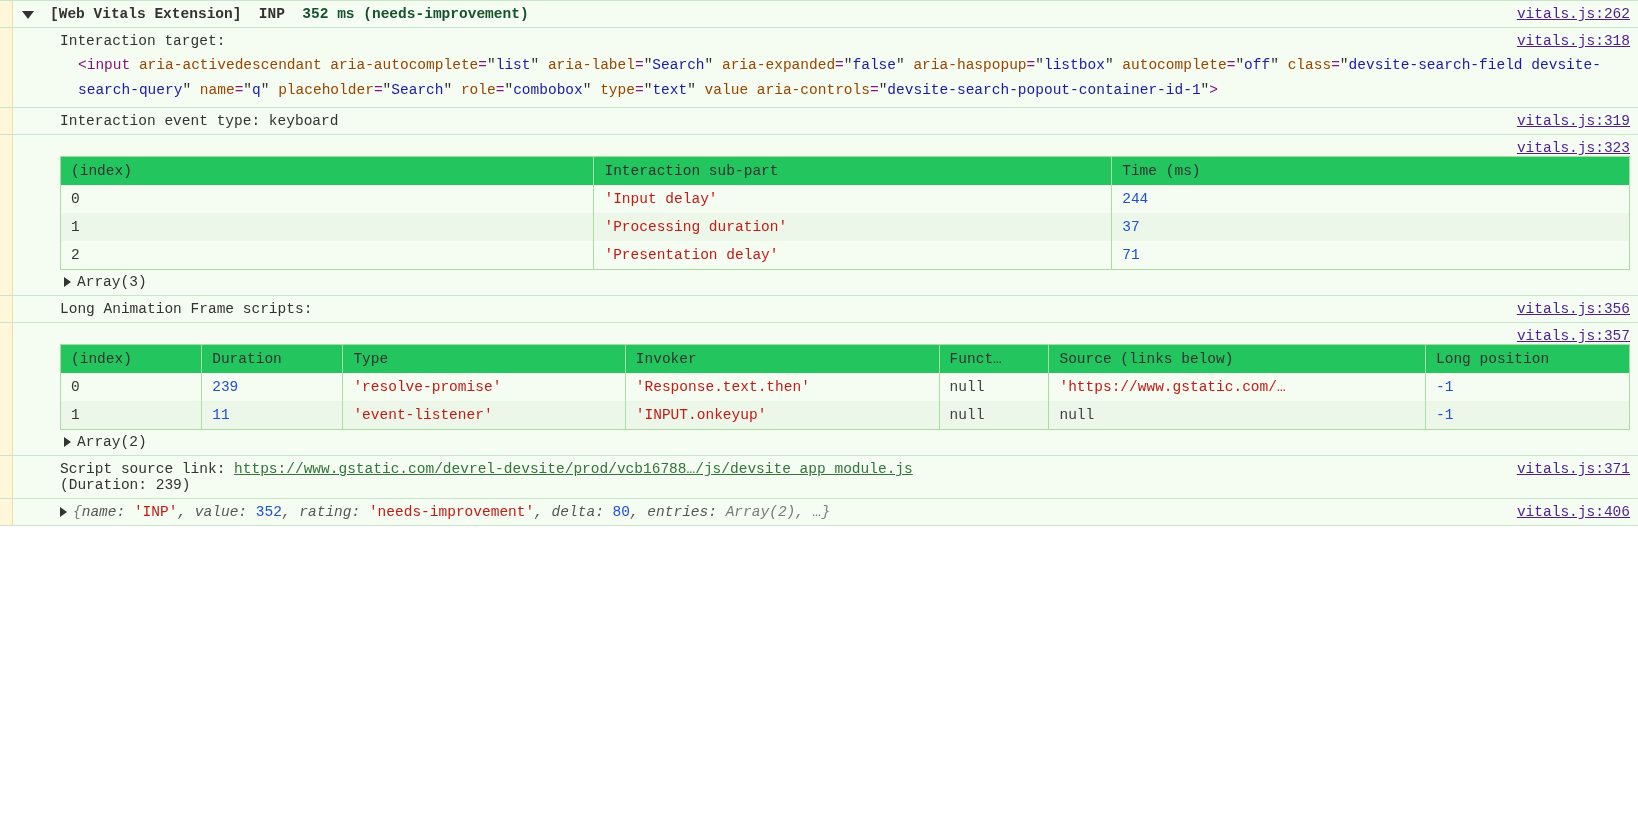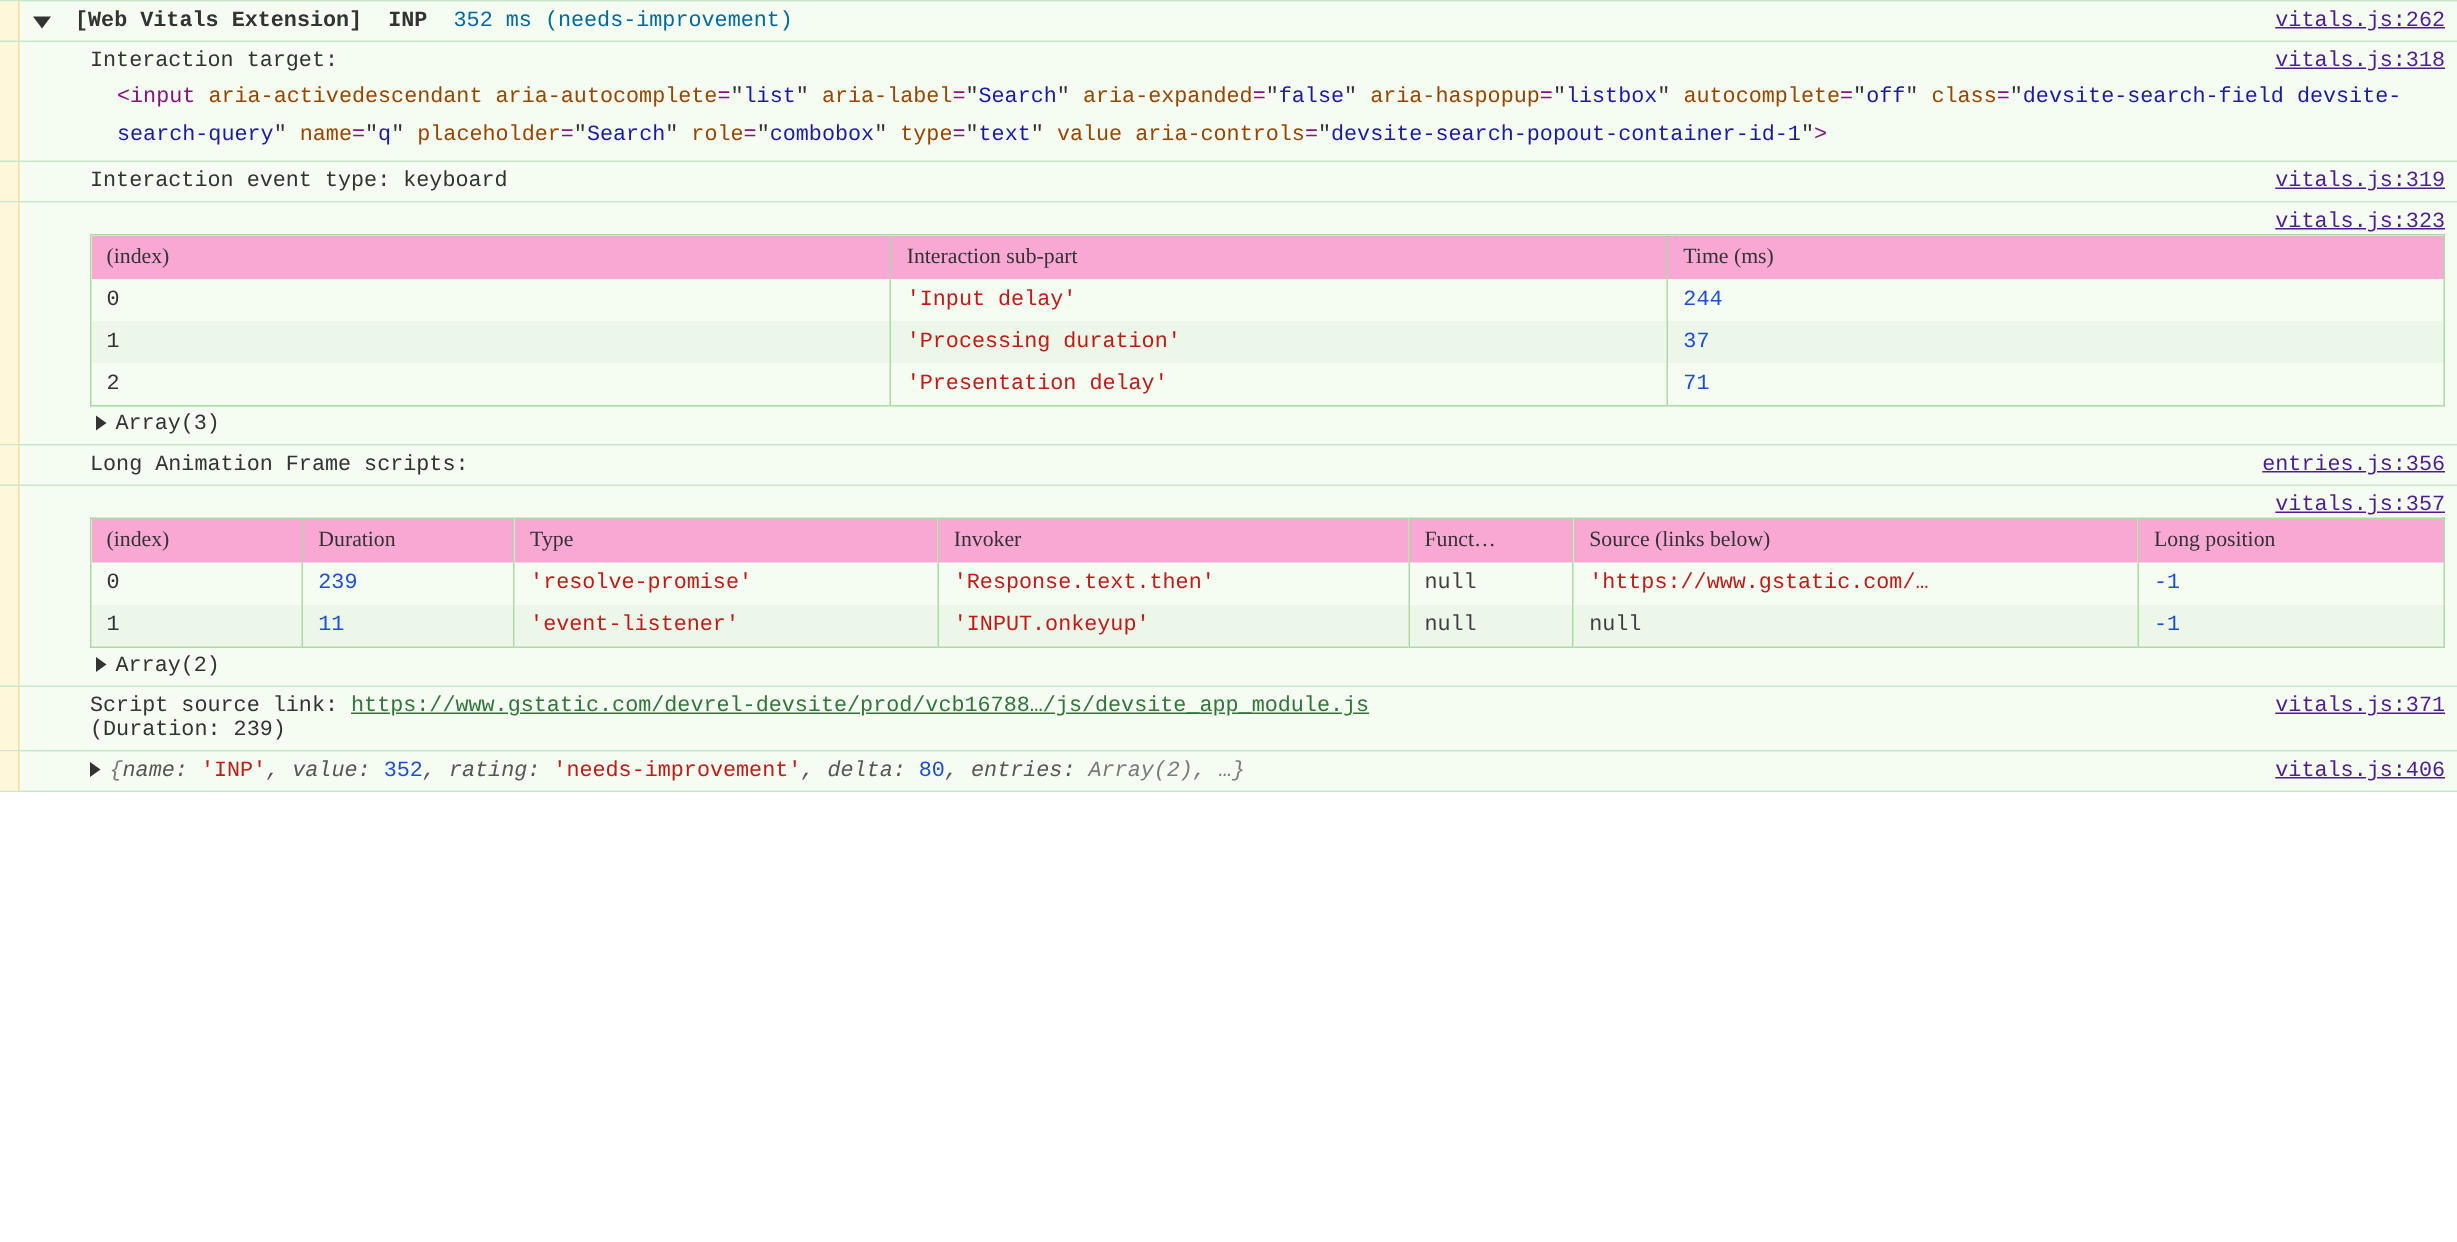--- a/index.html
+++ b/index.html
@@ -48,21 +48,21 @@
     border-left: 7px solid #333;
   }
   .src-link {
     float: right;
     color: #4c1d95;
     text-decoration: underline;
     cursor: pointer;
     margin-left: 29px;
   }
   .bold { font-weight: 700; }
-  .orange { color: #0369a1; font-weight: 400; }
+  .orange { color: #14532d; font-weight: 700; }
   
   .t-tag { color: #881280; }
   .t-attr { color: #994500; }
   .t-eq { color: #881280; }
   .t-val { color: #1a1aa6; }
   .t-gray { color: #404040; }
   .t-num { color: #1d4ed8; }
   .t-str { color: #c41a16; }
   .t-key { color: #565656; font-style: italic; }
   .t-italic-gray { font-style: italic; color: #7a7a7a; }
@@ -77,21 +77,21 @@
   table.dev th, table.dev td {
     text-align: left;
     padding: 6px 10px;
     border-left: 1px solid #a9dca2;
     font-weight: normal;
     white-space: nowrap;
     overflow: hidden;
     text-overflow: ellipsis;
   }
   table.dev th:first-child, table.dev td:first-child { border-left: none; }
-  table.dev thead th { background: #f9a8d4; font-family: Liberation Serif, serif; }
+  table.dev thead th { background: #22c55e; }
   table.dev tbody tr:nth-child(even) td { background: #edf7e9; }
   .array-expand {
     margin-top: 4px;
     padding-left: 4px;
     cursor: pointer;
   }
   .array-expand .tri-right { position: relative; top: 1px; margin-right: 6px; }
   a.script-url { color: #31753b; text-decoration: underline; }
   .ellip { max-width: 320px; }
 </style>
@@ -151,21 +151,21 @@
             <td class="t-num">71</td>
           </tr>
         </tbody>
     </table>
     <div class="array-expand">
       <span class="disclosure tri-right" style="position:relative; display:inline-block;"></span><span>Array(3)</span>
     </div>
   </div>
 
   <div class="row indent">
-    <span class="src-link">entries.js:356</span>
+    <span class="src-link">vitals.js:356</span>
     <span>Long Animation Frame scripts:</span>
   </div>
 
   <div class="row indent">
     <span class="src-link">vitals.js:357</span>
     <table class="dev" id="table2">
       <colgroup>
         <col style="width:9%">
           <col style="width:9%">
           <col style="width:18%">

